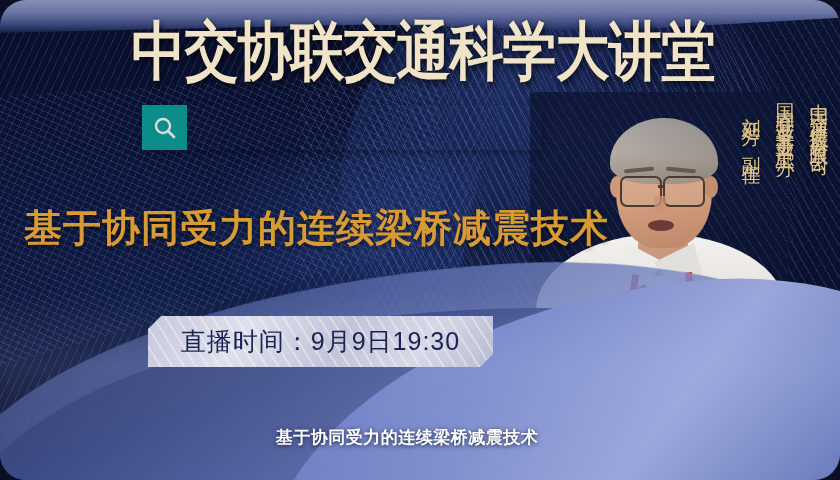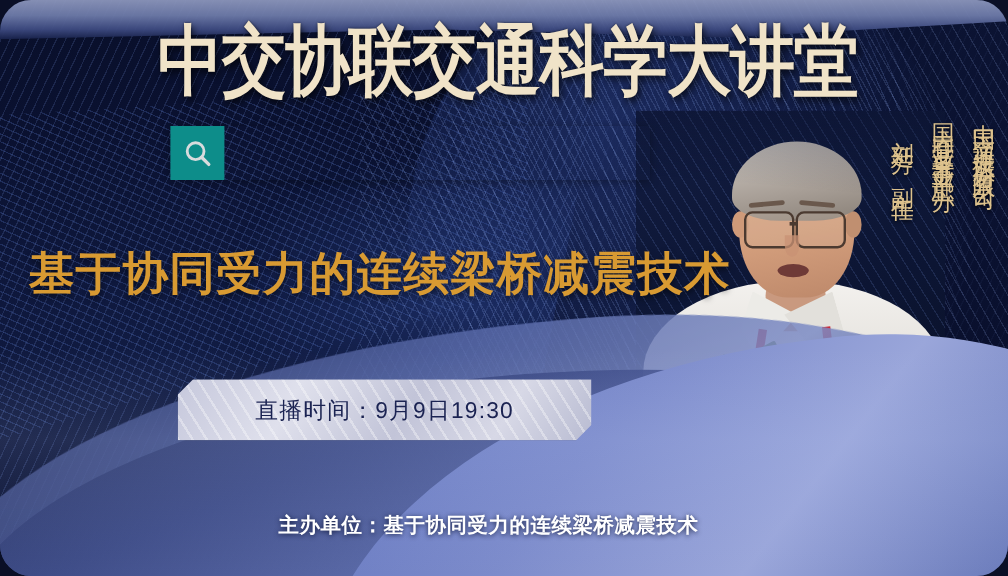--- a/index.html
+++ b/index.html
@@ -237,21 +237,21 @@
     clip-path:polygon(13px 0,100% 0,100% calc(100% - 13px),calc(100% - 13px) 100%,0 100%,0 13px);
     box-shadow:0 3px 10px rgba(0,0,0,.4);
   }
   .time-box::after{
     content:"";position:absolute;inset:0;
     background:repeating-linear-gradient(58deg,rgba(255,255,255,.35) 0 2px,rgba(0,0,0,0) 2px 10px);
     clip-path:polygon(13px 0,100% 0,100% calc(100% - 13px),calc(100% - 13px) 100%,0 100%,0 13px);
   }
   .time-box-text{
     position:relative;z-index:2;
-    font-size:19px;color:#1b2352;letter-spacing:1px;white-space:nowrap;
+    font-size:25px;color:#1b2352;letter-spacing:1px;white-space:nowrap;
   }
 
   
   .vgroup{
     position:absolute;top:88px;right:8px;
     display:flex;flex-direction:row;align-items:flex-start;gap:0;
   }
   .vcol{
     writing-mode:vertical-rl;
     text-orientation:upright;
@@ -359,18 +359,17 @@
     <span class="time-box-text">直播时间：9月9日19:30</span>
   </div>
 
   <div class="vgroup">
     <div class="vcol vcol-name">刘延芳　副主任</div>
     <div class="vcol vcol-dept">国内直营业务事业部总工办</div>
     <div class="vcol vcol-org">中国交通建设股份有限公司</div>
   </div>
 
   <div class="footer">
-    <span>主办单位：</span>
     <span>基于协同受力的连续梁桥减震技术</span>
     <span class="footer-gap"></span>
   </div>
 
 </div>
 
 </body></html>

